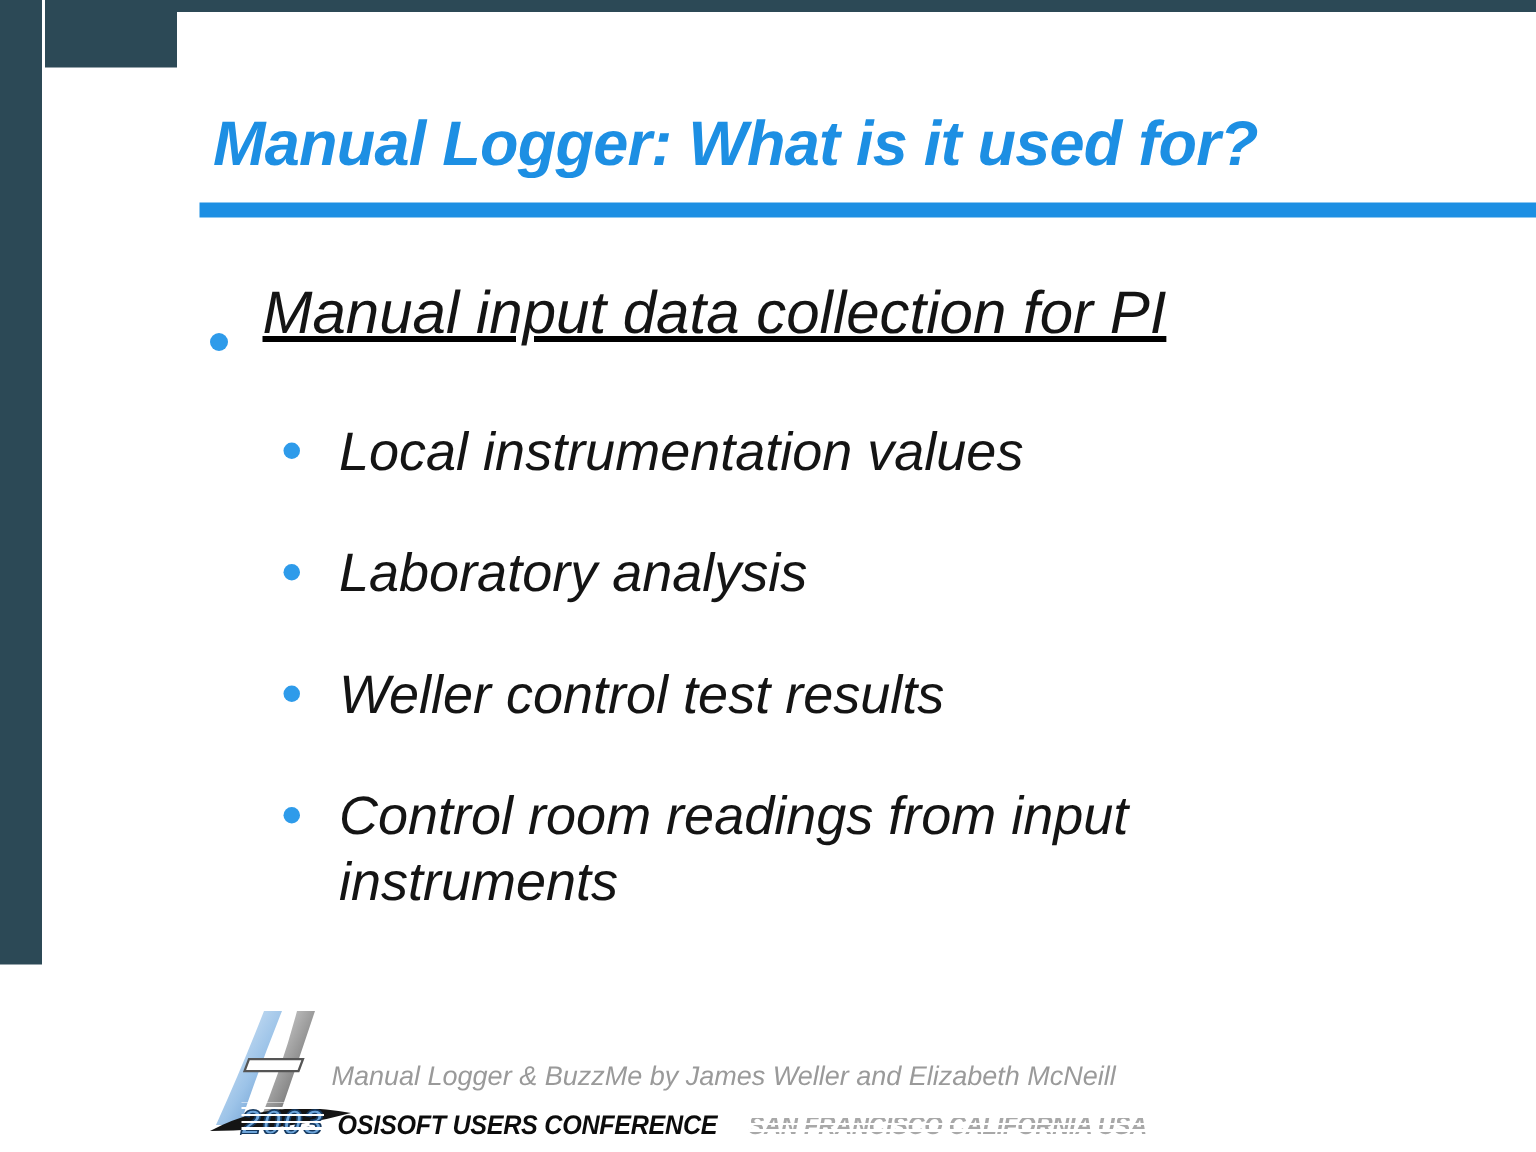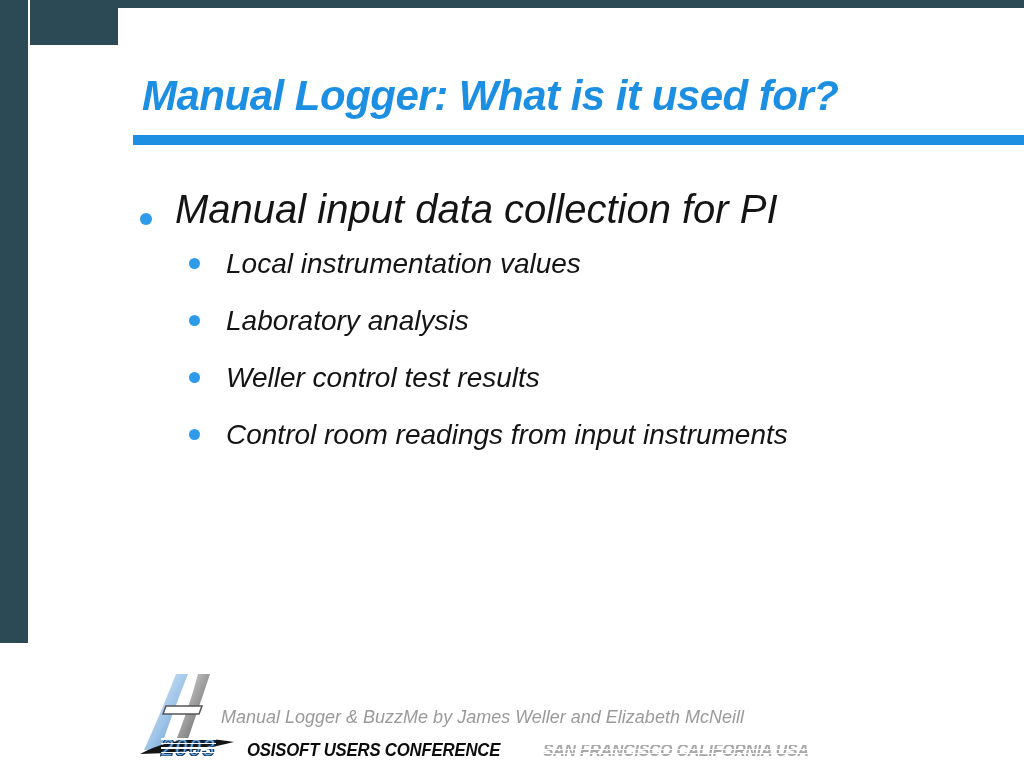--- a/index.html
+++ b/index.html
@@ -46,22 +46,23 @@
   }
   .title-rule {
     position: absolute; left: 133px; top: 135px;
     width: 891px; height: 10px;
     background: var(--accent-blue, #1d8fe3);
   }
 
   
   .bullet-main {
     position: absolute; left: 140px; top: 184px;
-    display: flex; align-items: center;
+    display: flex; align-items: flex-end;
     width: 840px;
+    text-decoration: underline;
   }
   .dot {
     flex: 0 0 auto;
     border-radius: 50%;
     background: var(--bullet-blue, #2e9bea);
   }
   .dot-l1 { width: 12px; height: 12px; margin-top: 20px; margin-right: 23px; }
   .bullet-main-text {
     font-size: 40px;
     font-style: italic;
@@ -72,24 +73,25 @@
   .sub-list {
     position: absolute; left: 186px; top: 242px;
     width: 648px;
     margin: 0; padding: 0;
     list-style: none;
   }
   .sub-list li {
     position: relative;
     padding-left: 40px;
     margin-bottom: 13px;
-    font-size: 28px;
+    font-size: 36px;
     font-style: italic;
     line-height: 44px;
     color: var(--text-black, #141414);
+    margin-top: 37px;
   }
   .sub-list li::before {
     content: "";
     position: absolute; left: 3px; top: 16px;
     width: 11px; height: 11px;
     border-radius: 50%;
     background: var(--bullet-blue, #2e9bea);
   }
 
   
@@ -101,21 +103,20 @@
     position: absolute; left: 221px; top: 707px;
     font-size: 18px;
     font-style: italic;
     color: var(--byline-gray, #9a9a9a);
     white-space: nowrap;
   }
   .banner {
     position: absolute; left: 161px; top: 735px;
     display: flex; align-items: baseline;
     white-space: nowrap;
-    gap: 22px;
   }
   .year {
     font-size: 23px;
     font-weight: 800;
     font-style: italic;
     letter-spacing: 1px;
     color: var(--year-blue, #6ca4d9);
     -webkit-text-stroke: 1.2px #16395f;
   }
   .conf {

